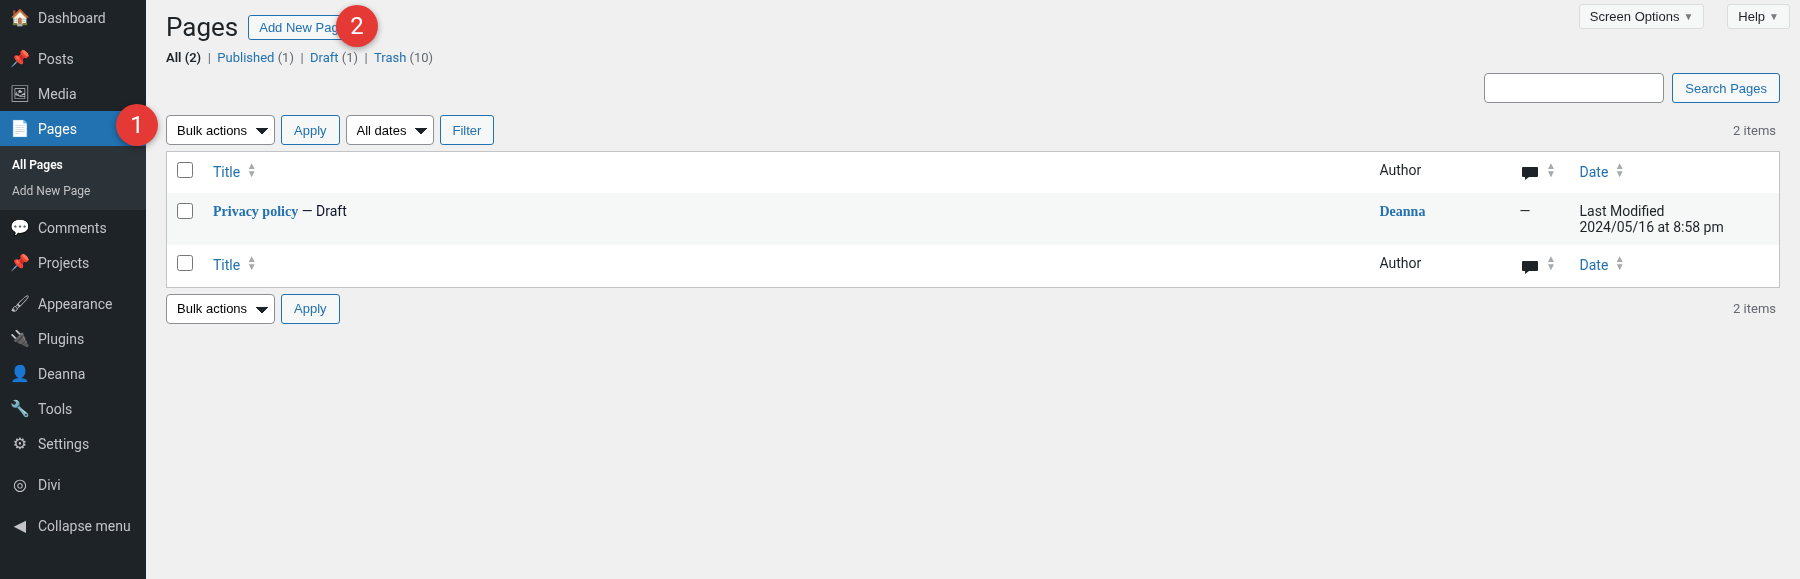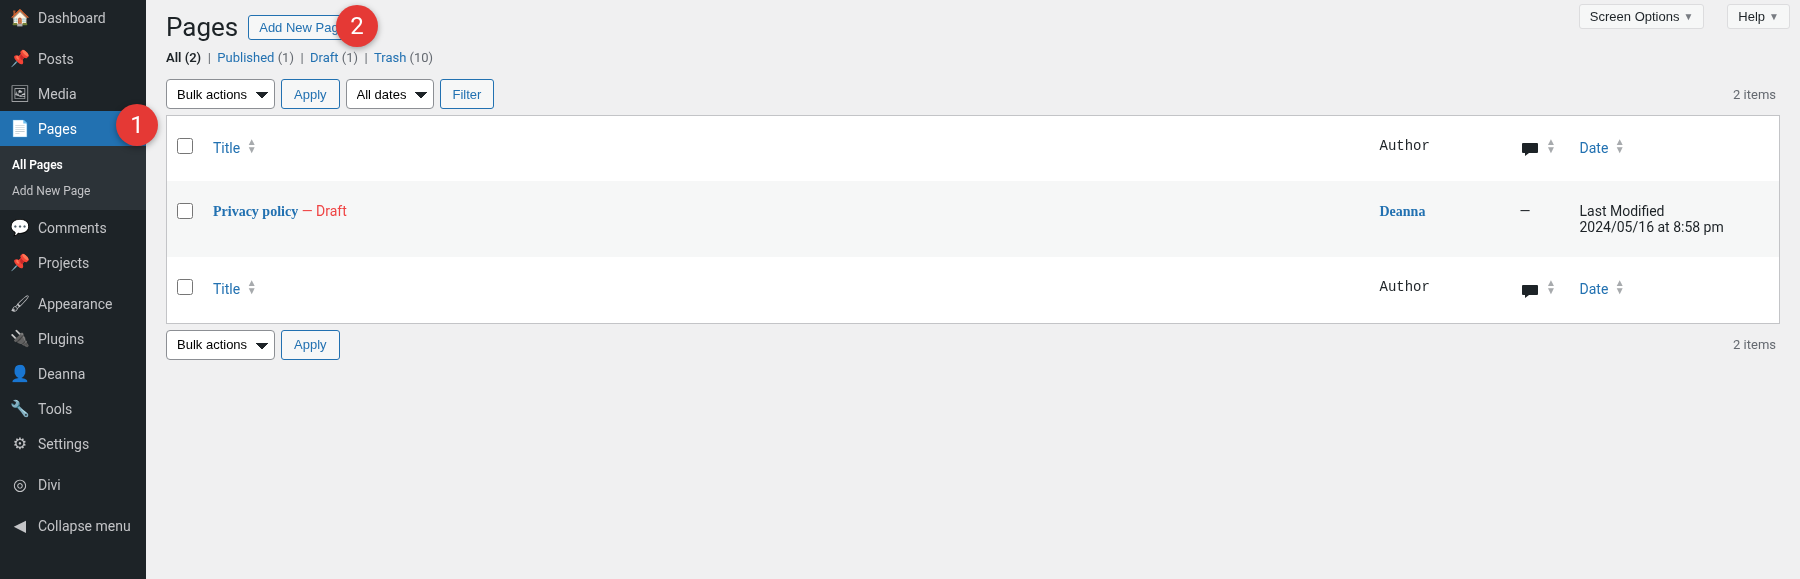--- a/index.html
+++ b/index.html
@@ -60,28 +60,28 @@
   }
   .btn-secondary { height: 30px; padding: 0 12px; border: 1px solid #2271b1; color: #2271b1; background: #f6f7f7; border-radius: 3px; cursor: pointer; font-size: 13px; }
   .spacer { flex: 1; }
   .items-count { font-size: 13px; color: #646970; padding-right: 4px; }
 
   .search-bar { display: flex; gap: 8px; align-items: center; padding: 0 20px 6px; justify-content: flex-end; }
   .search-input { width: 180px; height: 30px; border: 1px solid #8c8f94; border-radius: 4px; padding: 0 8px; }
 
   
   table.wp-list { width: calc(100% - 40px); margin: 0 20px; border: 1px solid #c3c4c7; border-collapse: collapse; background: #fff; }
-  table.wp-list th, table.wp-list td { text-align: left; padding: 22px 10px; vertical-align: top; font-size: 14px; }
+  table.wp-list th, table.wp-list td { text-align: left; padding: 10px 10px; vertical-align: top; font-size: 14px; }
   table.wp-list thead th, table.wp-list tfoot th { font-weight: 400; color: #2271b1; }
-  table.wp-list thead th.static, table.wp-list tfoot th.static { color: #1d2327; font-family: Liberation Mono, monospace; }
+  table.wp-list thead th.static, table.wp-list tfoot th.static { color: #1d2327; }
   .check-col { width: 32px; text-align: center; }
   .check-col input { width: 16px; height: 16px; }
   tbody tr:nth-child(odd) { background: #f6f7f7; }
   tbody td a { color: #2271b1; text-decoration: none; font-weight: 600; font-family: Liberation Serif, serif; }
-  tbody td .draft { color: #ef4444; font-weight: 400; }
+  tbody td .draft { color: #0f172a; font-weight: 400; }
   .diamond { display:inline-block; color:#a7aaad; font-size:10px; margin-left:3px; line-height:8px; }
   .comment-col { width: 60px; }
   .comment-col svg { vertical-align: middle; }
   .date-col { width: 210px; }
   .author-col { width: 140px; }
 </style>
 </head>
 <body>
 
 <div class="badge badge1">1</div>
@@ -183,20 +183,24 @@
       <span>Draft</span>
       <span style="color:#646970">(1)</span>
     </a>
     &nbsp;<span>|</span>&nbsp;
     <a href="#">
       <span>Trash</span>
       <span style="color:#646970">(10)</span>
     </a>
   </div>
 
+  <div class="search-bar">
+    <input type="text" class="search-input" style="">
+    <button class="btn-secondary">Search Pages</button>
+  </div>
 
   <div class="tablenav">
     <span class="actions">
       <select>
         <option>Bulk actions</option>
       </select>
     </span>
     <button class="btn-secondary">Apply</button>
     <span class="actions">
       <select>

